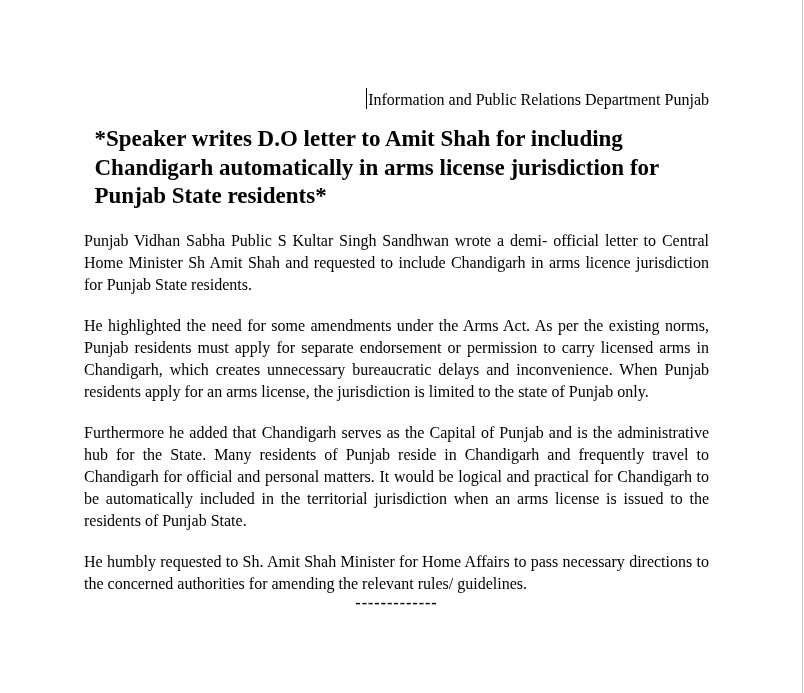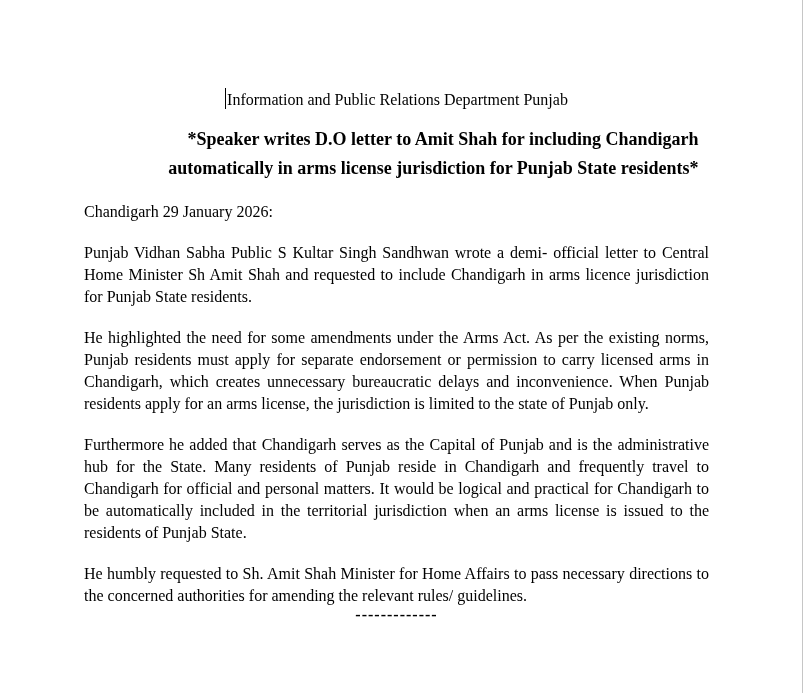--- a/index.html
+++ b/index.html
@@ -19,38 +19,38 @@
     position: absolute;
     top: 0;
     left: 0;
     width: 804px;
     height: 693px;
     padding: 88px 95px 0 84px;
     box-sizing: border-box;
     background: #ffffff;
   }
   .header-line {
-    text-align: center;
+    text-align: right;
     font-size: 16px;
     line-height: 22px;
     white-space: nowrap;
   }
   .caret {
     display: inline-block;
     width: 1px;
     height: 21px;
     background: #000000;
     vertical-align: -4px;
     margin-right: 1px;
   }
   .doc-title {
     margin: 14px auto 0 auto;
     max-width: 604px;
-    text-align: right;
-    font-size: 18px;
+    text-align: left;
+    font-size: 23px;
     font-weight: bold;
     line-height: 28.5px;
   }
   .dateline {
     margin: 19px 0 0 0;
     font-size: 16px;
     line-height: 22px;
   }
   .body-para {
     margin: 19px 0 0 0;
@@ -80,21 +80,20 @@
 <body>
 
 <div class="page">
 
   <div class="header-line">
     <span class="caret"></span><span>Information and Public Relations Department Punjab</span>
   </div>
 
   <div class="doc-title">*Speaker writes D.O letter to Amit Shah for including Chandigarh automatically in arms license jurisdiction for Punjab State residents*</div>
 
-  <p class="dateline">Chandigarh 29 January 2026:</p>
 
   <p class="body-para">Punjab Vidhan Sabha Public S Kultar Singh Sandhwan wrote a demi- official letter to Central Home Minister Sh Amit Shah and requested to include Chandigarh in arms licence jurisdiction for Punjab State residents.</p>
 
   <p class="body-para">He highlighted the need for some amendments under the Arms Act. As per the existing norms, Punjab residents must apply for separate endorsement or permission to carry licensed arms in Chandigarh, which creates unnecessary bureaucratic delays and inconvenience. When Punjab residents apply for an arms license, the jurisdiction is limited to the state of Punjab only.</p>
 
   <p class="body-para">Furthermore he added that Chandigarh serves as the Capital of Punjab and is the administrative hub for the State. Many residents of Punjab reside in Chandigarh and frequently travel to Chandigarh for official and personal matters. It would be logical and practical for Chandigarh to be automatically included in the territorial jurisdiction when an arms license is issued to the residents of Punjab State.</p>
 
   <p class="body-para">He humbly requested to Sh. Amit Shah Minister for Home Affairs to pass necessary directions to the concerned authorities for amending the relevant rules/ guidelines.</p>
 
   <div class="separator">-------------</div>

